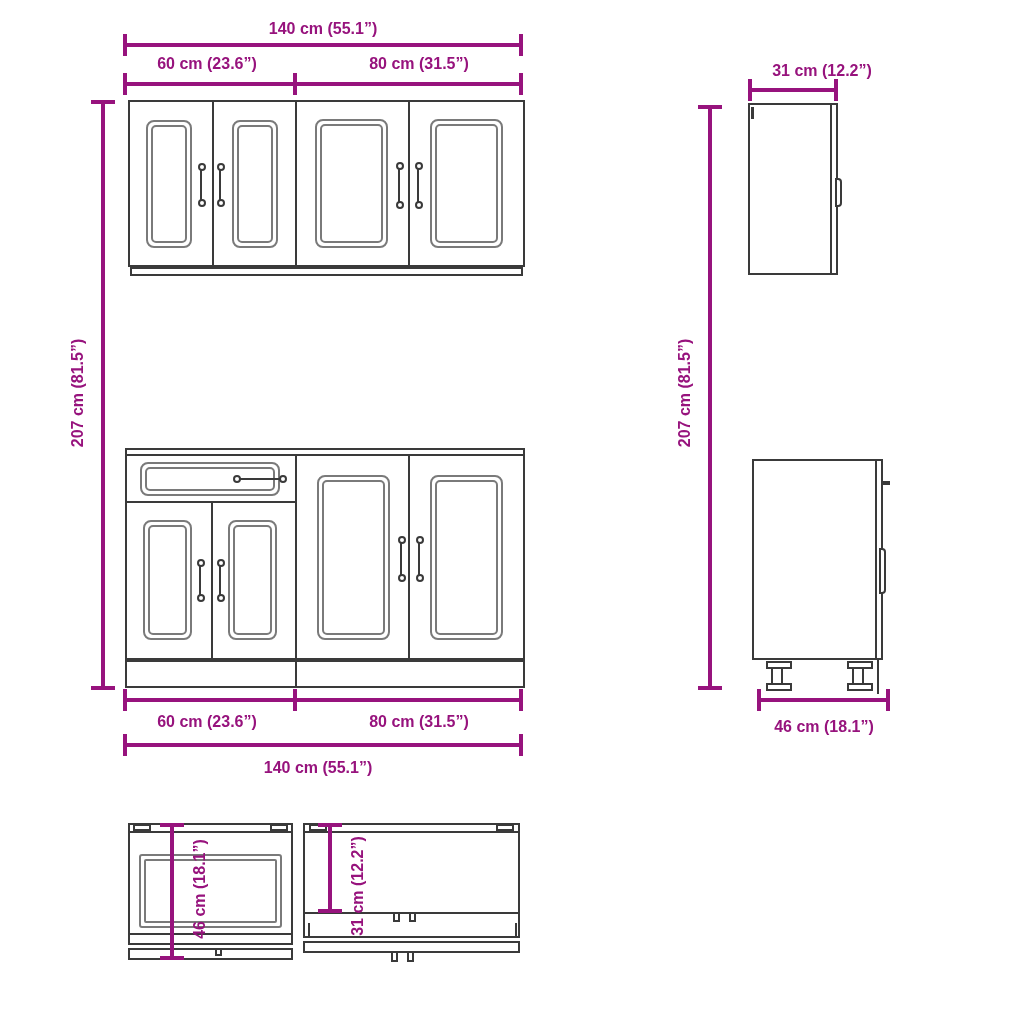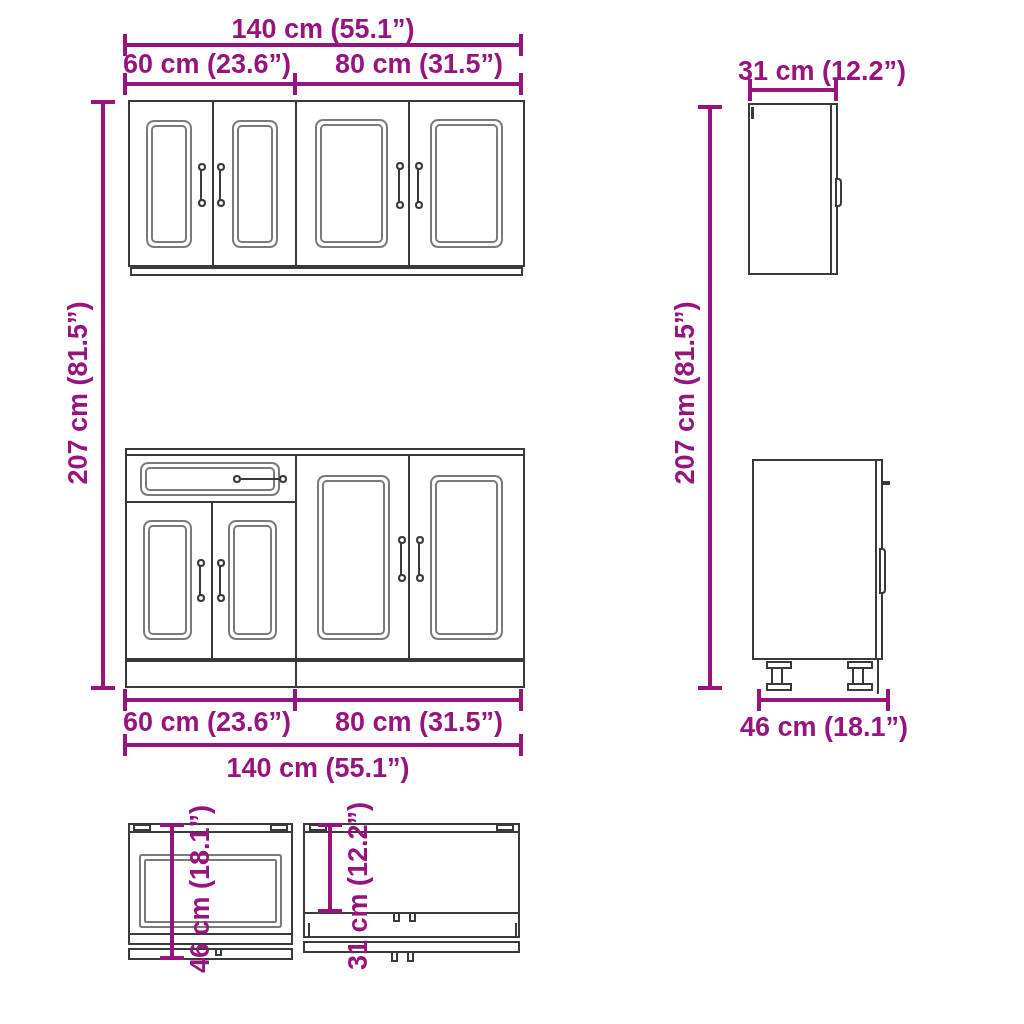--- a/index.html
+++ b/index.html
@@ -6,21 +6,21 @@
   #canvas{position:relative;width:1024px;height:1024px;background:#fff;overflow:hidden;
           font-family:"Liberation Sans",sans-serif;}
   
   .dimh{position:absolute;height:4px;background:var(--dimension,#97137D);}
   .dimh::before,.dimh::after{content:"";position:absolute;width:4px;height:22px;top:-9px;background:var(--dimension,#97137D);}
   .dimh::before{left:0}.dimh::after{right:0}
   .dimv{position:absolute;width:4px;background:var(--dimension,#97137D);}
   .dimv::before,.dimv::after{content:"";position:absolute;height:4px;width:24px;left:-10px;background:var(--dimension,#97137D);}
   .dimv::before{top:0}.dimv::after{bottom:0}
   .midtick{position:absolute;width:4px;height:22px;background:var(--dimension,#97137D);}
-  .dlabel{position:absolute;color:var(--dimension,#97137D);font-weight:700;font-size:27px;line-height:1;
+  .dlabel{position:absolute;color:var(--dimension,#97137D);font-weight:700;font-size:16px;line-height:1;
           white-space:nowrap;transform:translate(-50%,-50%);text-align:right;}
   .dlabel.vert{writing-mode:vertical-rl;transform:translate(-50%,-50%) rotate(180deg);}
   
   .stroke{position:absolute;box-sizing:border-box;border:2px solid var(--cabinet-outline,#3A3A3A);background:#fff;}
   .vline{position:absolute;width:2px;background:var(--cabinet-outline,#3A3A3A);}
   .hline{position:absolute;height:2px;background:var(--cabinet-outline,#3A3A3A);}
   .panel{position:absolute;box-sizing:border-box;border:2px solid var(--panel-line,#7A7A7A);border-radius:8px;}
   .panel::after{content:"";position:absolute;inset:3px;border:2px solid var(--panel-line,#7A7A7A);border-radius:5px;}
   .sq{border-radius:3px}.sq::after{border-radius:2px}
   .vh{position:absolute;width:2px;background:var(--cabinet-outline,#3A3A3A);}

